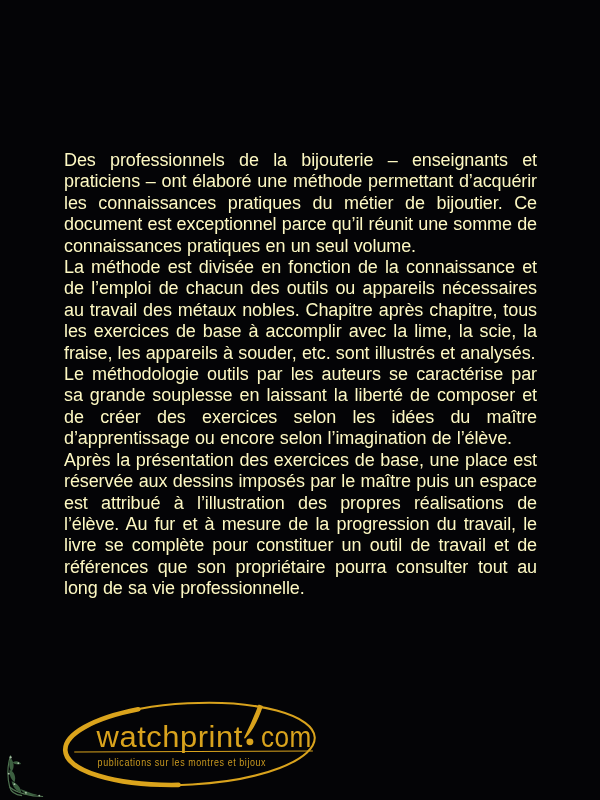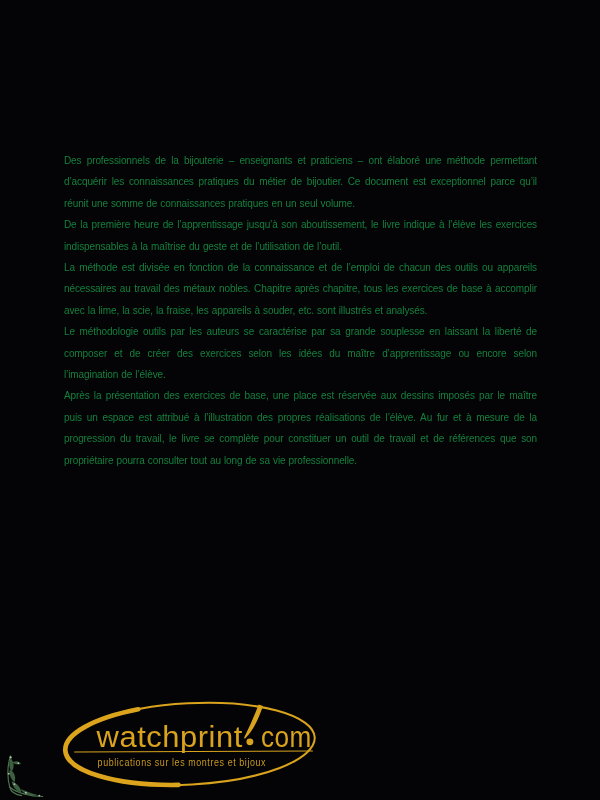--- a/index.html
+++ b/index.html
@@ -4,21 +4,21 @@
 <style>
   html,body{margin:0;padding:0;}
   body{
     width:600px;height:800px;position:relative;overflow:hidden;
     background:#040406;
     font-family:"Liberation Sans", sans-serif;
   }
   .cover{position:absolute;inset:0;}
   .blurb{
     position:absolute;left:64px;top:150px;width:473px;
-    color:#15803d;font-size:10px;line-height:21.4px;
+    color:#fef9c3;font-size:18px;line-height:21.4px;
     text-align:justify;letter-spacing:-0.1px;word-spacing:0.4px;
   }
   .para{margin:0;padding:0;}
   .logo{position:absolute;left:58px;top:696px;width:264px;height:110px;}
   .logo svg{width:100%;height:100%;display:block;overflow:visible;}
   .brand-text{
     font-family:"Liberation Sans", sans-serif;
     font-size:29px;font-weight:400;letter-spacing:0.5px;
     fill:#d9a31d;
   }
@@ -29,21 +29,20 @@
   }
   .ornament{position:absolute;left:3px;top:754px;width:42px;height:45px;}
 </style>
 </head>
 <body>
 
 <div class="cover">
 
   <section class="blurb">
     <p class="para">Des professionnels de la bijouterie – enseignants et praticiens – ont élaboré une méthode permettant d’acquérir les connaissances pratiques du métier de bijoutier. Ce document est exceptionnel parce qu’il réunit une somme de connaissances pratiques en un seul volume.</p>
-    <p class="para">De la première heure de l’apprentissage jusqu’à son aboutissement, le livre indique à l’élève les exercices indispensables à la maîtrise du geste et de l’utilisation de l’outil.</p>
     <p class="para">La méthode est divisée en fonction de la connaissance et de l’emploi de chacun des outils ou appareils nécessaires au travail des métaux nobles. Chapitre après chapitre, tous les exercices de base à accomplir avec la lime, la scie, la fraise, les appareils à souder, etc. sont illustrés et analysés.</p>
     <p class="para">Le méthodologie outils par les auteurs se caractérise par sa grande souplesse en laissant la liberté de composer et de créer des exercices selon les idées du maître d’apprentissage ou encore selon l’imagination de l’élève.</p>
     <p class="para">Après la présentation des exercices de base, une place est réservée aux dessins imposés par le maître puis un espace est attribué à l’illustration des propres réalisations de l’élève. Au fur et à mesure de la progression du travail, le livre se complète pour constituer un outil de travail et de références que son propriétaire pourra consulter tout au long de sa vie professionnelle.</p>
   </section>
 
   <div class="logo">
     <svg viewBox="0 0 260 106" xmlns="http://www.w3.org/2000/svg">
       <g transform="rotate(-3 130 46)">
         <ellipse cx="130" cy="46" rx="123" ry="40" fill="none" stroke="#d9a31d" stroke-width="2"></ellipse>
         <ellipse cx="130" cy="46" rx="123" ry="40" fill="none" stroke="#dba41c" stroke-width="4.6" stroke-linecap="round" stroke-dasharray="210 336" stroke-dashoffset="-150"></ellipse>

